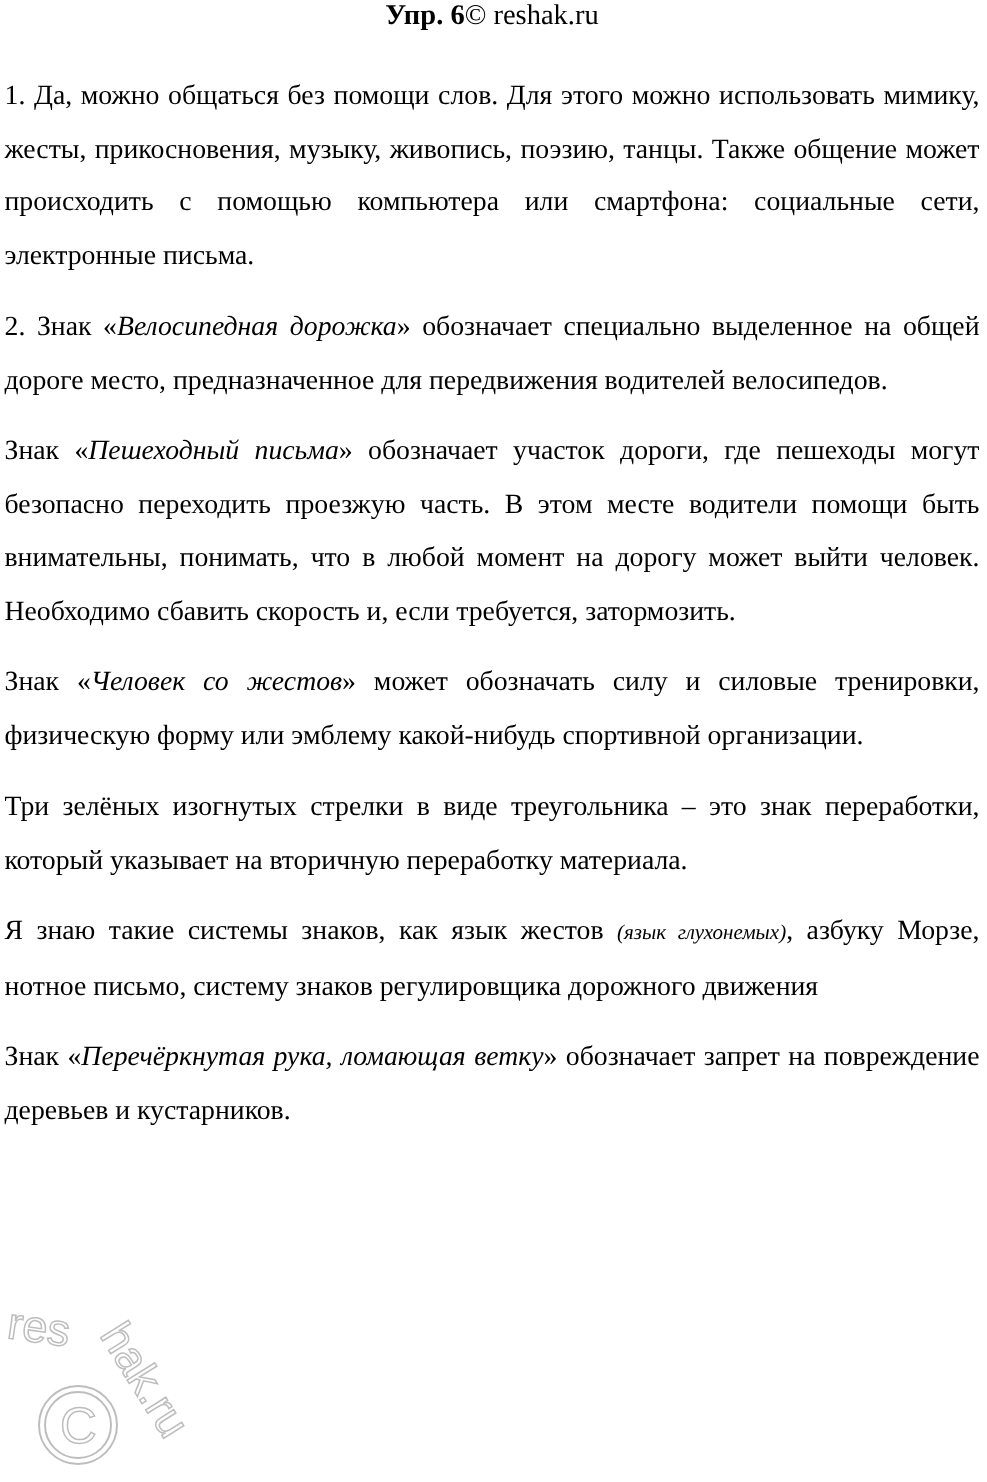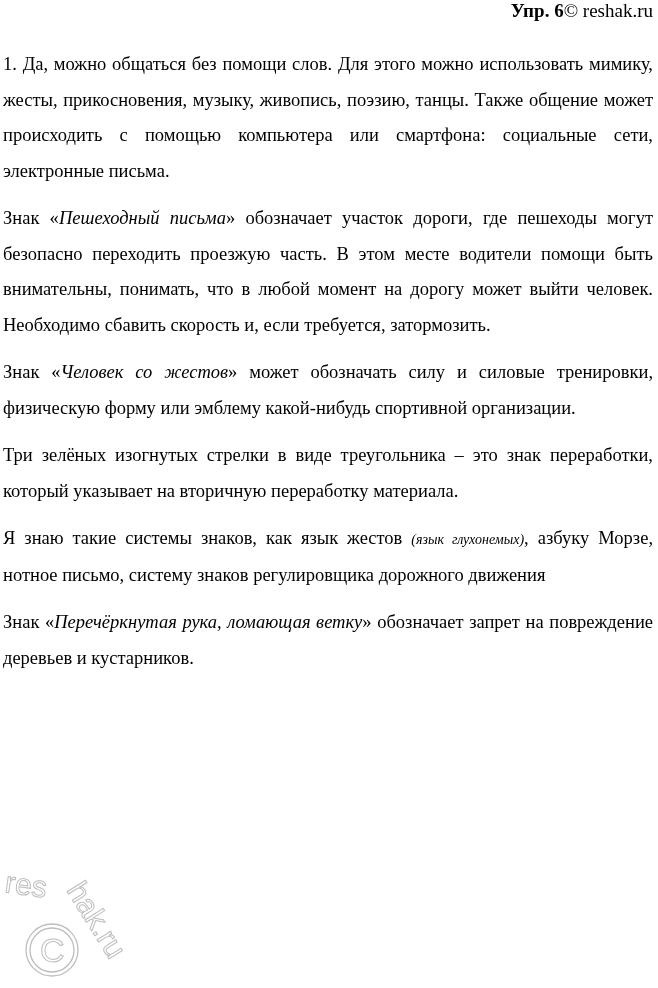--- a/index.html
+++ b/index.html
@@ -3,21 +3,21 @@
   <meta charset="utf-8">
   <style>
     html, body { margin: 0; padding: 0; background: #ffffff; }
     body {
       width: 658px; height: 988px; overflow: hidden; position: relative;
       font-family: "Liberation Serif", "DejaVu Serif", serif;
       color: #000;
     }
     .header {
       position: absolute; top: 0; left: 3px; right: 5px; height: 26px;
-      display: flex; justify-content: flex-end; align-items: flex-start;
+      display: flex; justify-content: center; align-items: flex-start;
       font-size: 19px; line-height: 22px;
     }
     .header .title { font-weight: bold; }
     .content {
       position: absolute; left: 3px; right: 5px; top: 43px;
       font-size: 18.5px; line-height: 35.5px;
     }
     .para { margin: 4px 0 12px 0; text-align: justify; text-align-last: left; }
     .para i { font-style: italic; }
     .small-italic { font-style: italic; font-size: 14px; }
@@ -30,20 +30,23 @@
 <body>
 
 <div class="header">
   <span class="title">Упр. 6</span>
   <span class="copyright">© reshak.ru</span>
 </div>
 
 <div class="content">
   <p class="para">
     <span>1. Да, можно общаться без помощи слов. Для этого можно использовать мимику, жесты, прикосновения, музыку, живопись, поэзию, танцы. Также общение может происходить с помощью компьютера или смартфона: социальные сети, электронные письма.</span>
+  </p>
+  <p class="para">
+    <span>2. Знак «</span><i>Велосипедная дорожка</i><span>» обозначает специально выделенное на общей дороге место, предназначенное для передвижения водителей велосипедов.</span>
   </p>
   <p class="para">
     <span>Знак «</span><i>Пешеходный письма</i><span>» обозначает участок дороги, где пешеходы могут безопасно переходить проезжую часть. В этом месте водители помощи быть внимательны, понимать, что в любой момент на дорогу может выйти человек. Необходимо сбавить скорость и, если требуется, затормозить.</span>
   </p>
   <p class="para">
     <span>Знак «</span><i>Человек со жестов</i><span>» может обозначать силу и силовые тренировки, физическую форму или эмблему какой-нибудь спортивной организации.</span>
   </p>
   <p class="para">
     <span>Три зелёных изогнутых стрелки в виде треугольника – это знак переработки, который указывает на вторичную переработку материала.</span>
   </p>

